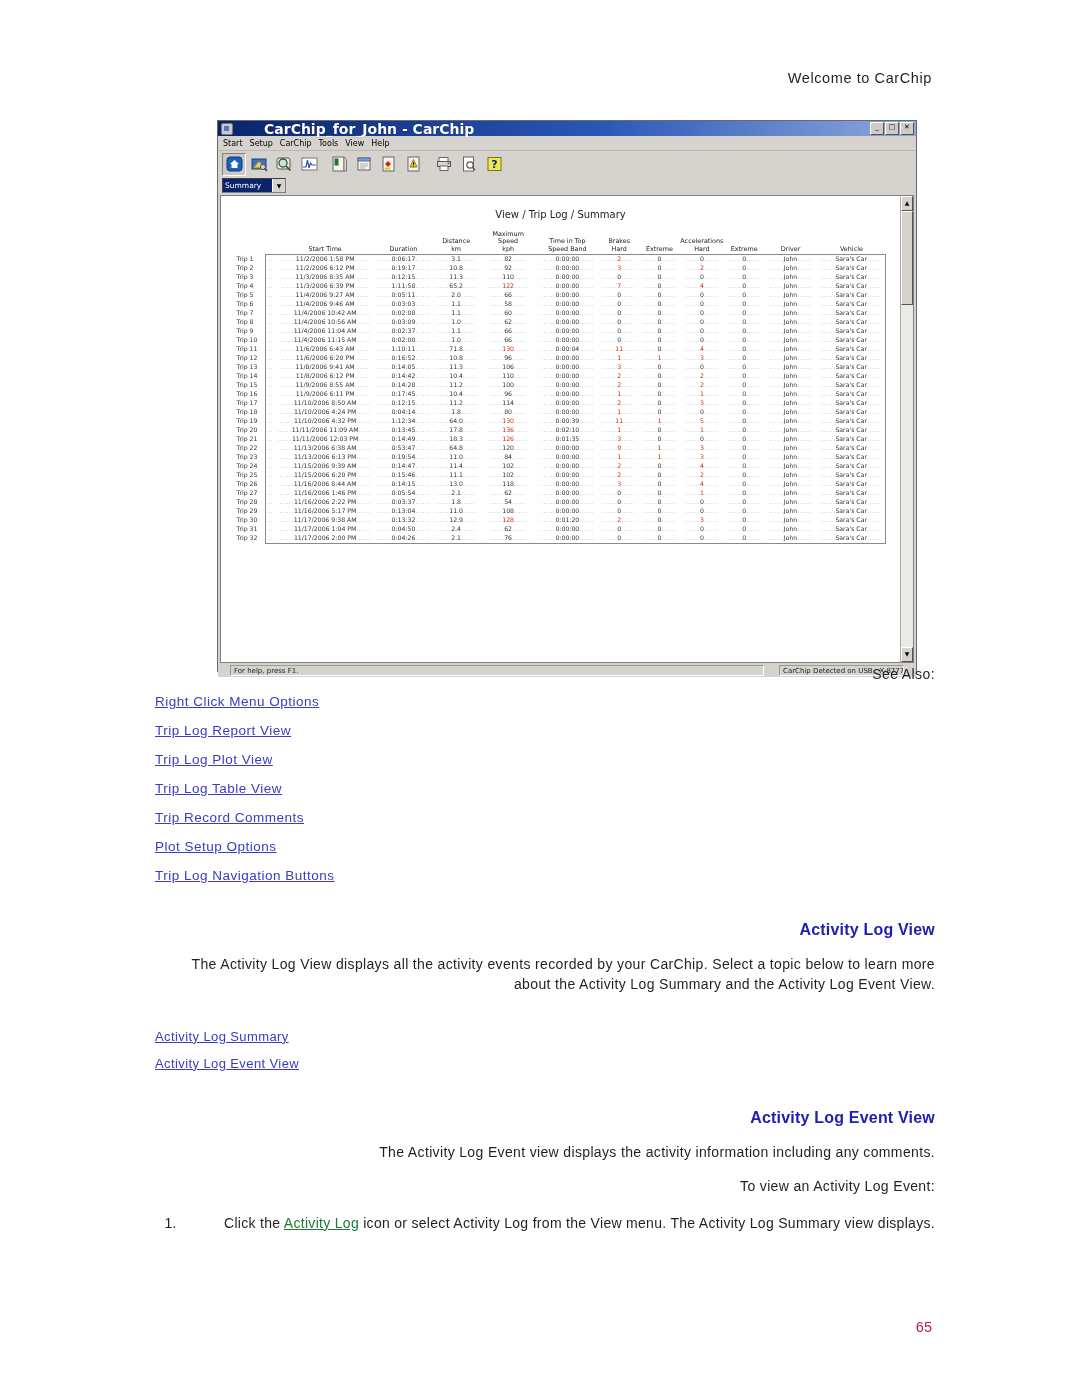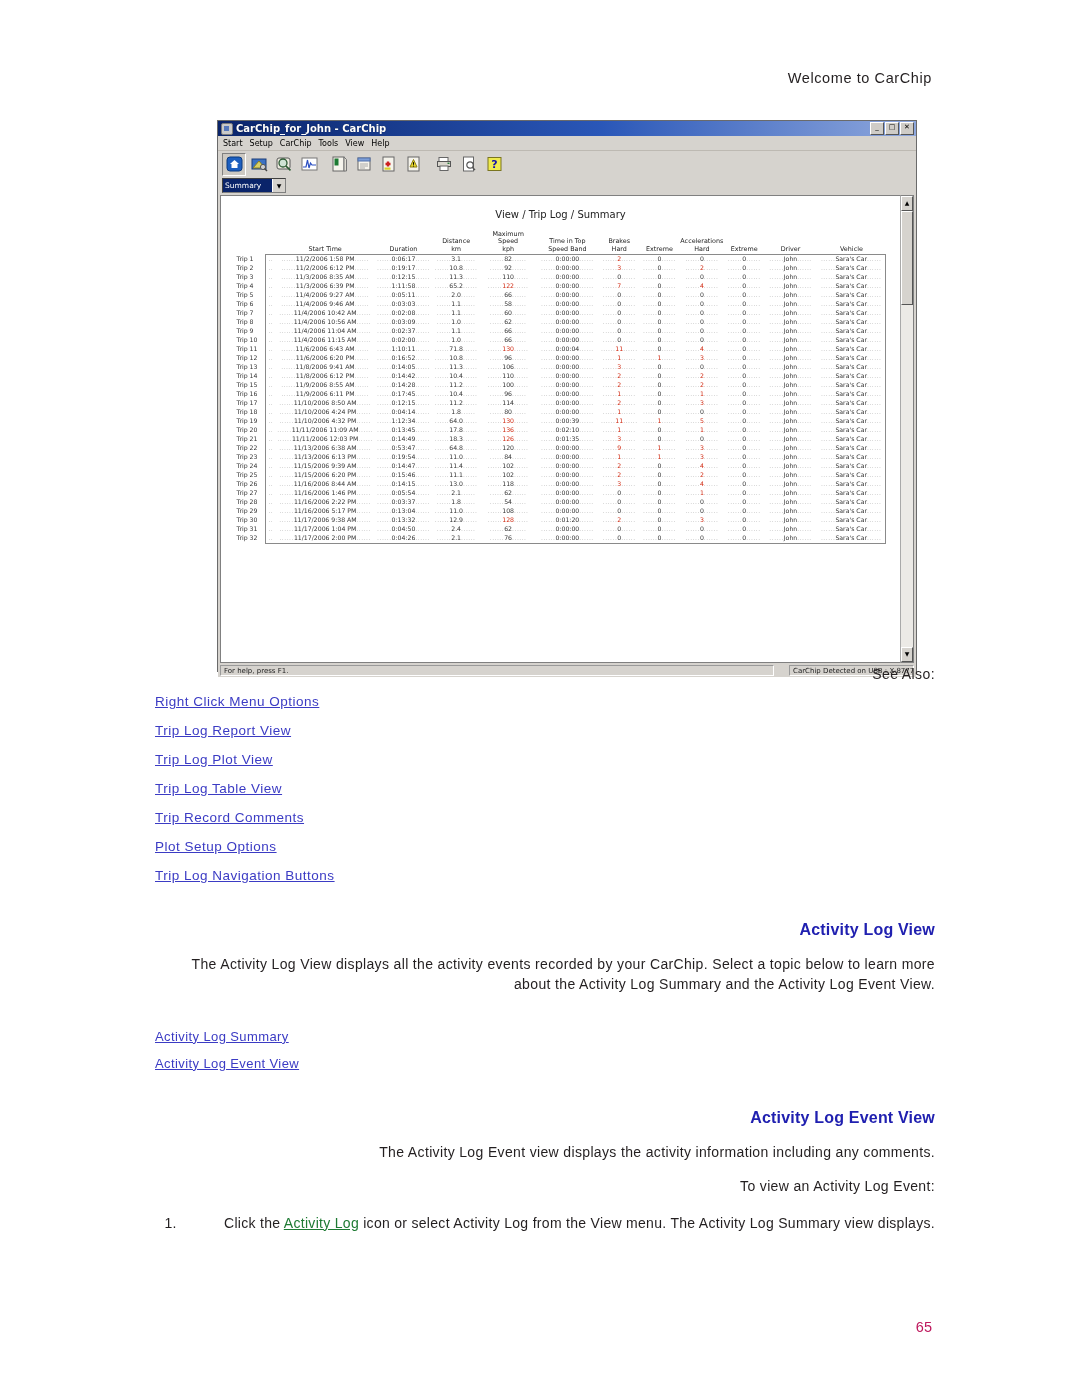--- a/index.html
+++ b/index.html
@@ -63,24 +63,25 @@
     flex: none;
     position: relative;
   }
   .titlebar .tb-ico::after{
     content:"";
     position:absolute; left:2px; top:2px; width:5px; height:5px;
     background:#5577bb;
   }
   .titlebar .tb-title {
     color: #fff;
-    font-size: 10px;
+    font-size: 14px;
     font-weight: bold;
     white-space: nowrap;
     text-shadow: 0 0 1px rgba(0,0,0,.6);
+    margin-left: 28px;
   }
   .win-btns {
     position: absolute;
     right: 2px; top: 1px;
     display: flex; gap: 1px;
   }
   .win-btns .wb {
     width: 12px; height: 11px;
     background: #cfccc7;
     border: 1px solid #fff;
@@ -255,21 +256,21 @@
     font-size: 6px;
   }
 
   .statusbar {
     height: 14px;
     background: #d6d3ce;
     display: flex;
     align-items: center;
     font-size: 7px;
     color: #222;
-    padding: 0 2px;
+    padding: 0 12px;
     gap: 15px;
   }
   .statusbar .left {
     flex: 1;
     border: 1px solid #9a9a9a;
     border-right-color: #fff;
     border-bottom-color: #fff;
     height: 11px;
     line-height: 11px;
     padding-left: 3px;

